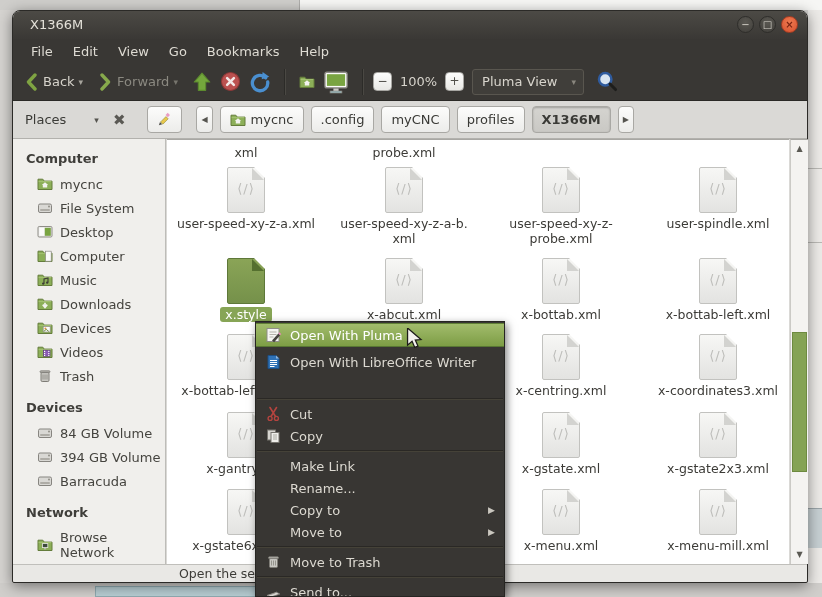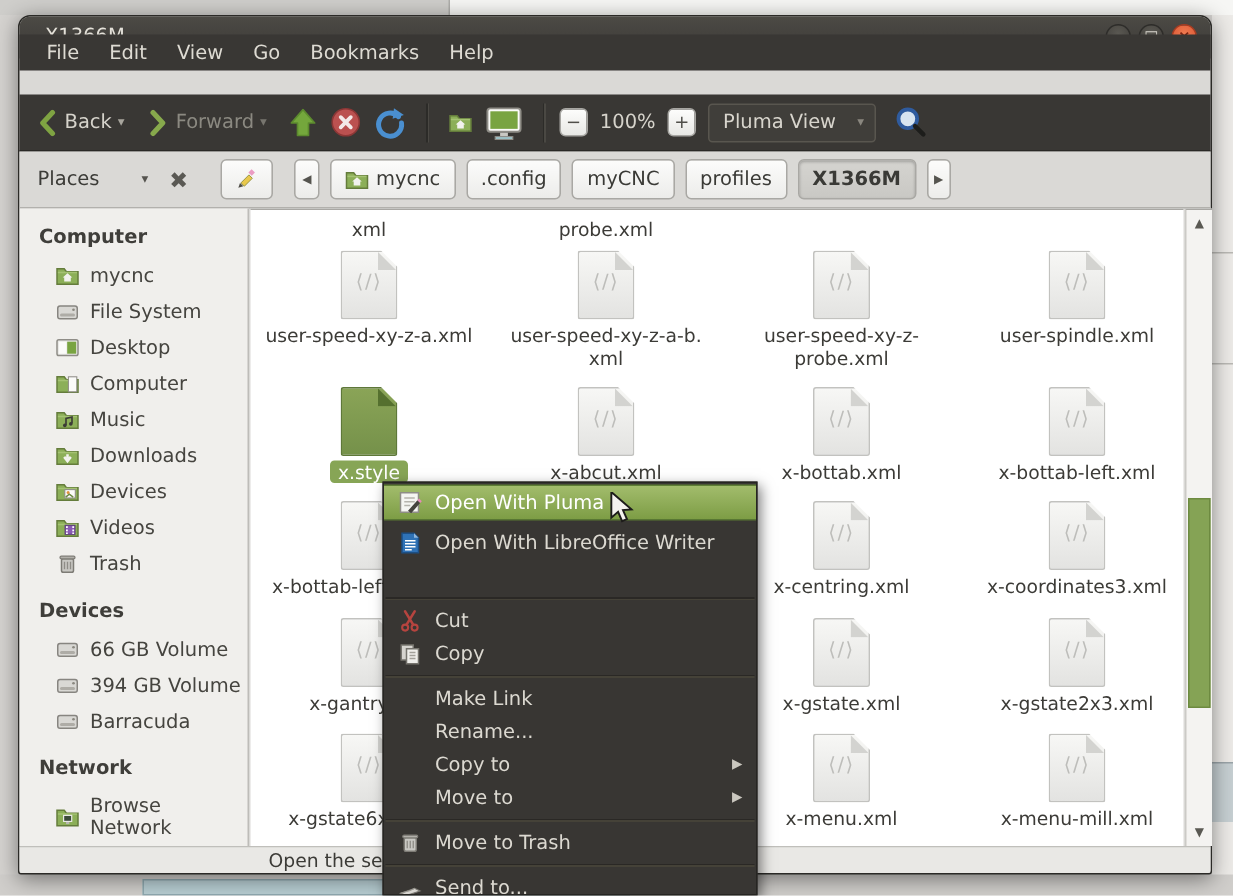--- a/index.html
+++ b/index.html
@@ -20,21 +20,21 @@
 
   
   .window { position:absolute; left:12px; top:10px; width:796px; height:573px; background:#dad9d6; border:1px solid #2b2a27; border-radius:8px 8px 2px 2px; box-shadow:0 3px 14px rgba(0,0,0,.45); }
 
   .titlebar { position:absolute; left:0; top:0; width:100%; height:28px; background:linear-gradient(#4c4a45,#3a3835); border-radius:7px 7px 0 0; }
   .title { position:absolute; left:17px; top:6px; color:#e4e1d9; font-size:13px; }
   .winbtns { position:absolute; right:9px; top:5px; display:flex; gap:5px; }
   .wbtn { width:17px; height:17px; border-radius:50%; background:radial-gradient(circle at 50% 35%,#5a5852,#403e3a); border:1px solid #2e2d2a; color:#d8d5cd; font-size:10px; line-height:15px; text-align:center; }
   .wbtn.close { background:radial-gradient(circle at 50% 35%,#ef7a50,#d6512f); border-color:#a53c22; color:#7d2412; font-weight:bold; }
 
-  .menubar { position:absolute; left:0; top:12px; width:100%; height:24px; background:#393734; display:flex; align-items:center; padding-left:8px; }
+  .menubar { position:absolute; left:0; top:28px; width:100%; height:24px; background:#393734; display:flex; align-items:center; padding-left:8px; }
   .menubar span { color:#dedbd3; font-size:13px; padding:3px 10px; }
 
   .toolbar { position:absolute; left:0; top:52px; width:100%; height:38px; background:#393734; border-bottom:1px solid #2a2926; display:flex; align-items:center; padding-left:12px; }
   .tb-label { color:#d6d3cb; font-size:13px; margin:0 4px 0 5px; }
   .tb-label.dim { color:#8b8981; }
   .tb-caret { color:#a8a59d; font-size:9px; margin-right:10px; }
   .tb-caret.dim { color:#77756e; }
   .tb-sep { width:2px; height:26px; margin:0 9px; background:linear-gradient(90deg,#2c2b28 50%,#4a4843 50%); }
   .tb-btn { display:flex; align-items:center; justify-content:center; margin:0 4px; }
   .zoom-sq { width:19px; height:19px; background:linear-gradient(#fdfdfc,#e8e8e5); border:1px solid #a7a6a2; border-radius:4px; color:#504f4a; font-size:12px; line-height:16px; text-align:center; }
@@ -316,21 +316,21 @@
       <svg class="sic" viewBox="0 0 16 16">
           <use href="#s-trash"></use>
         </svg>
       <span>Trash</span>
     </div>
     <div class="sb-header">Devices</div>
     <div class="sb-item">
       <svg class="sic" viewBox="0 0 16 16">
           <use href="#s-drive"></use>
         </svg>
-      <span>66 GB Volume</span>
+      <span>84 GB Volume</span>
     </div>
     <div class="sb-item">
       <svg class="sic" viewBox="0 0 16 16">
           <use href="#s-drive"></use>
         </svg>
       <span>394 GB Volume</span>
     </div>
     <div class="sb-item">
       <svg class="sic" viewBox="0 0 16 16">
           <use href="#s-drive"></use>

